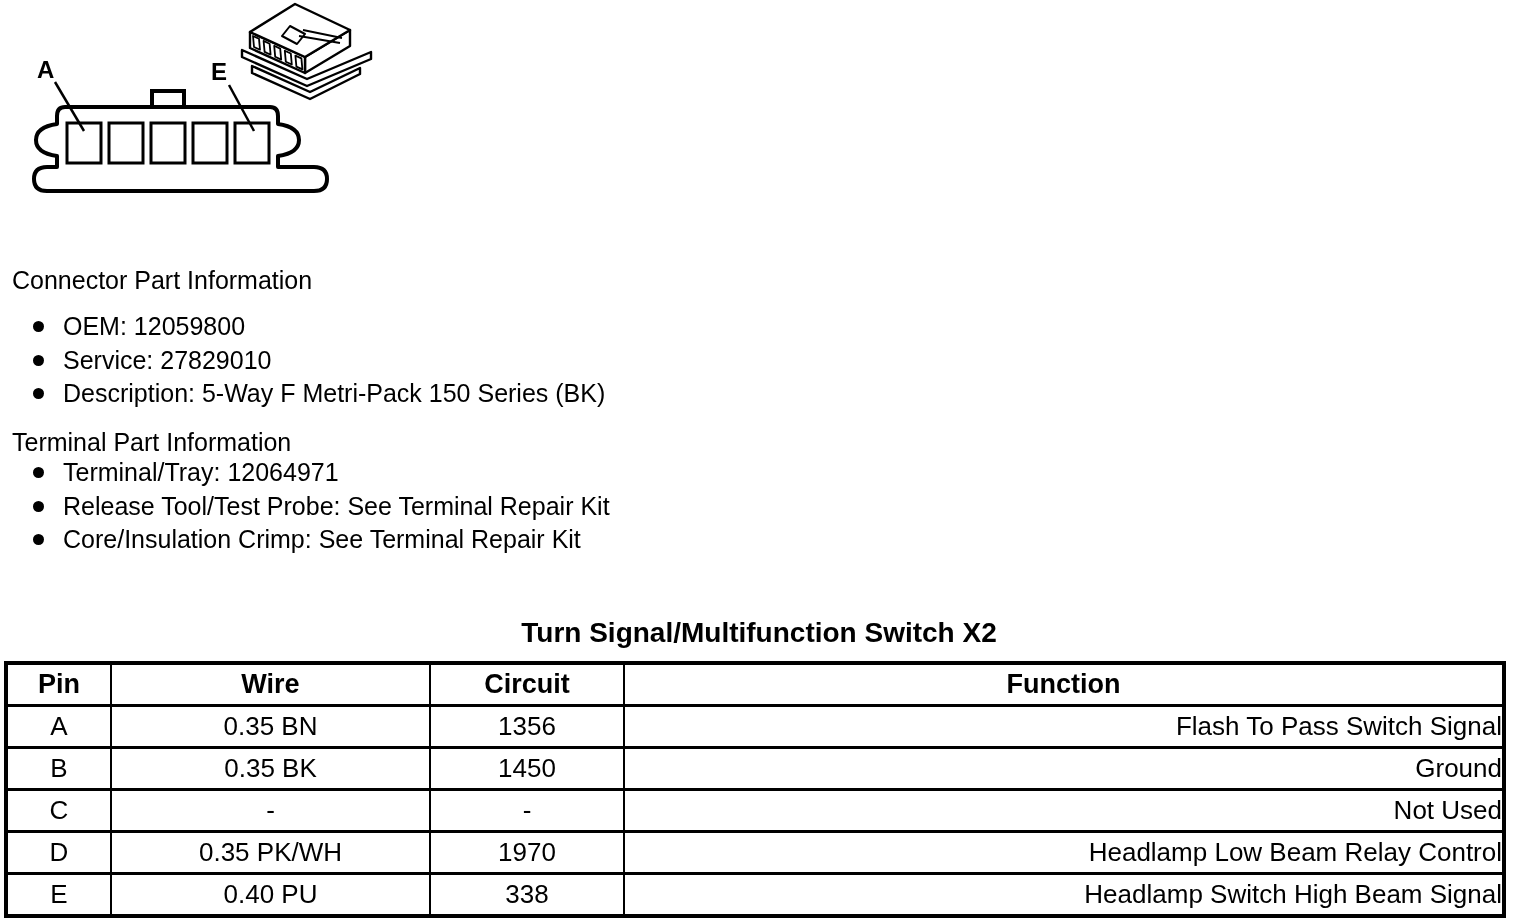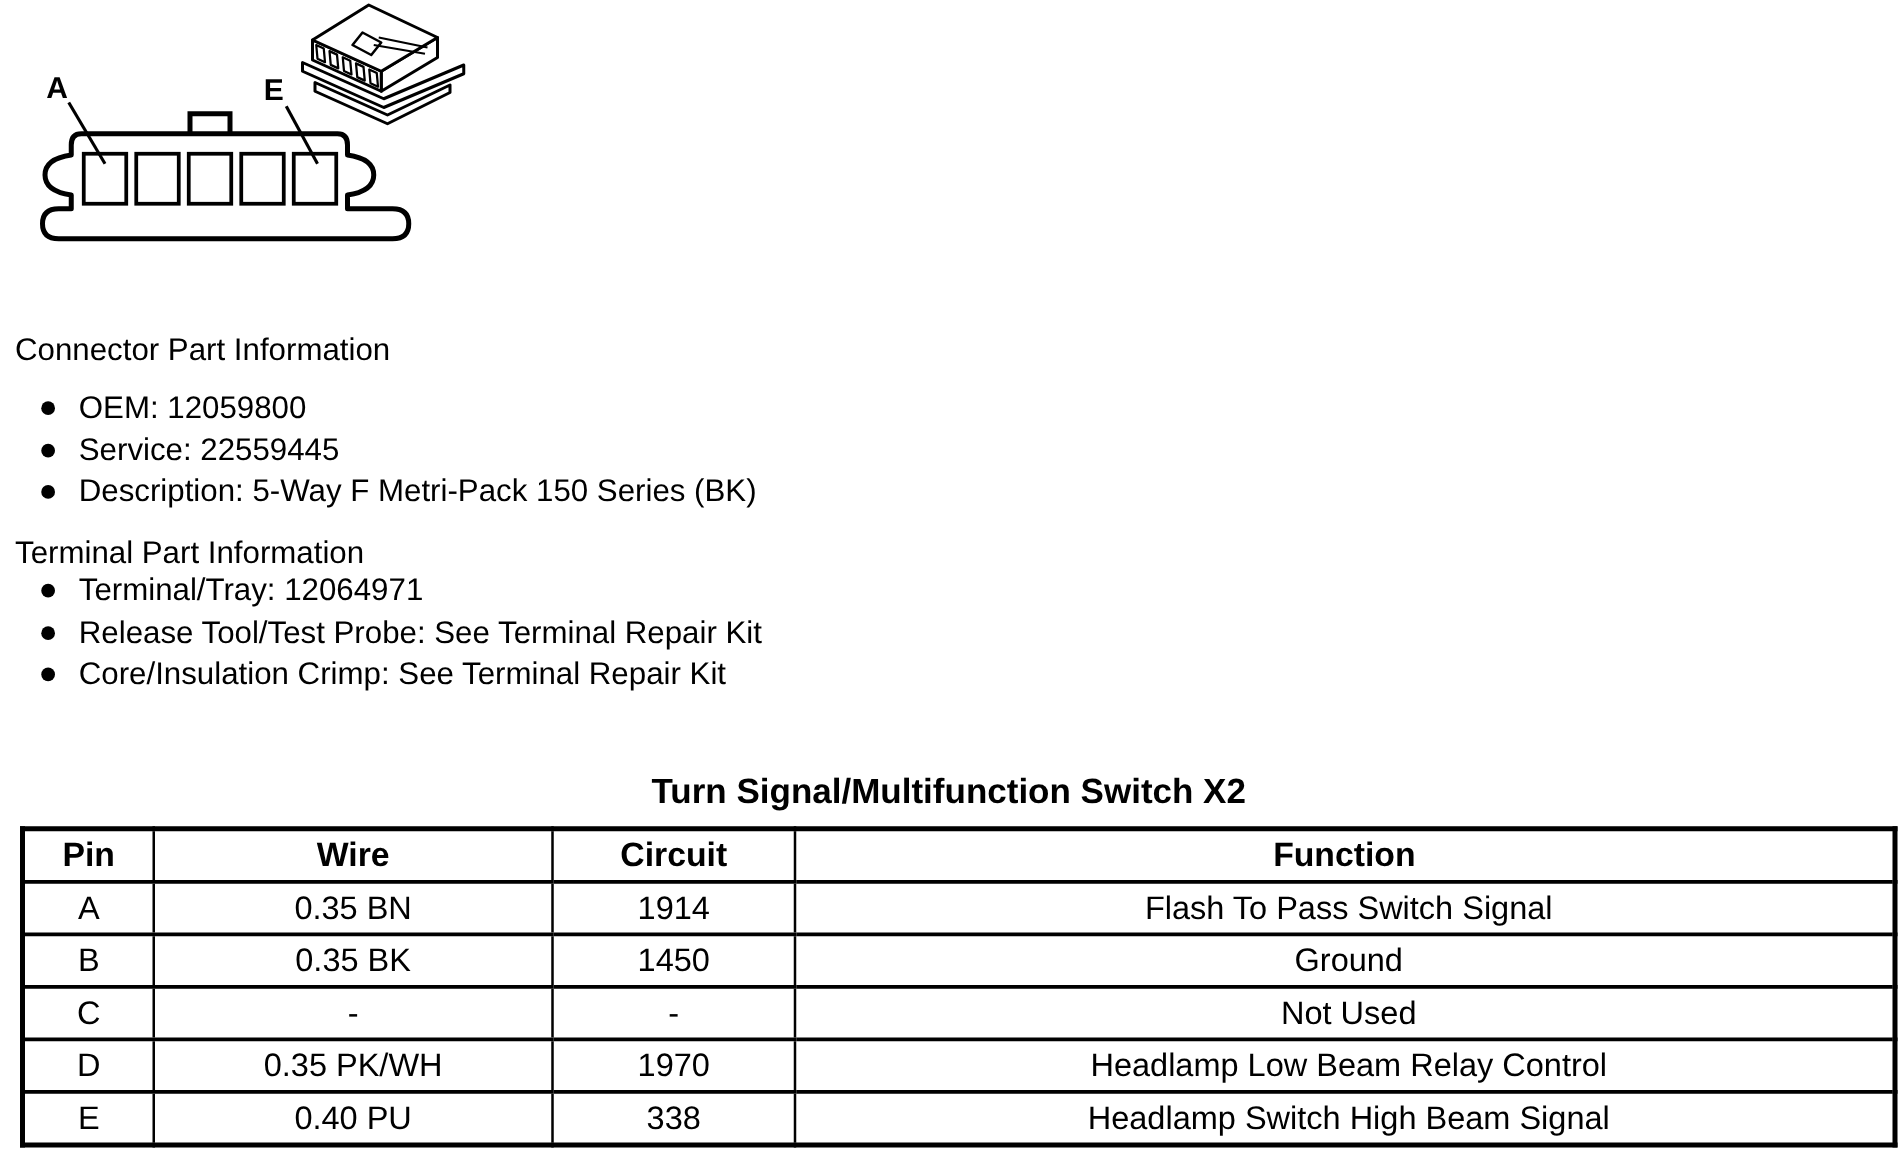--- a/index.html
+++ b/index.html
@@ -28,32 +28,32 @@
   }
   .dot{
     width:11px;height:11px;border-radius:50%;background:#000000;
     margin-right:19px;flex:0 0 auto;
   }
   .tbl-title{
     position:absolute;left:8px;top:617px;width:1502px;
     text-align:center;font-size:28px;font-weight:bold;
   }
   table.pinout{
-    position:absolute;left:16px;top:661px;width:1502px;
+    position:absolute;left:4px;top:661px;width:1502px;
     border-collapse:collapse;table-layout:fixed;
     border:4px solid #000000;
   }
   table.pinout th, table.pinout td{
     border-left:2px solid #000000;border-right:2px solid #000000;
     border-top:3px solid #000000;border-bottom:3px solid #000000;
     height:39px;padding:0;overflow:hidden;white-space:nowrap;
   }
   table.pinout th{font-size:27px;font-weight:bold;text-align:center;}
   table.pinout td{font-size:26px;text-align:center;}
-  table.pinout td.fn{text-align:center;padding-left:7px;}
+  table.pinout td.fn{text-align:right;padding-left:7px;}
 </style>
 </head>
 <body>
 
 <div class="page">
 
   <svg class="diagram" width="400" height="235" viewBox="0 0 400 235" xmlns="http://www.w3.org/2000/svg">
 
     <g fill="#ffffff" stroke="#000000" stroke-width="2.4" stroke-linejoin="round">
       <path d="M 252 66 L 310 92 L 360 68 L 360 74 L 310 99 L 252 73 Z"></path>
@@ -98,21 +98,21 @@
 
   <ul class="bullets" style="top:310px">
 
       <li>
         <span class="dot"></span>
         <span>OEM: 12059800</span>
       </li>
 
       <li>
         <span class="dot"></span>
-        <span>Service: 22559445</span>
+        <span>Service: 27829010</span>
       </li>
 
       <li>
         <span class="dot"></span>
         <span>Description: 5-Way F Metri-Pack 150 Series (BK)</span>
       </li>
     </ul>
 
   <div class="sec-heading" style="top:427px">Terminal Part Information</div>
 
@@ -153,21 +153,21 @@
           <th>Circuit</th>
 
           <th>Function</th>
         </tr>
     </thead>
     <tbody>
 
         <tr>
           <td>A</td>
           <td>0.35 BN</td>
-          <td>1914</td>
+          <td>1356</td>
           <td class="fn">Flash To Pass Switch Signal</td>
         </tr>
 
         <tr>
           <td>B</td>
           <td>0.35 BK</td>
           <td>1450</td>
           <td class="fn">Ground</td>
         </tr>
 

